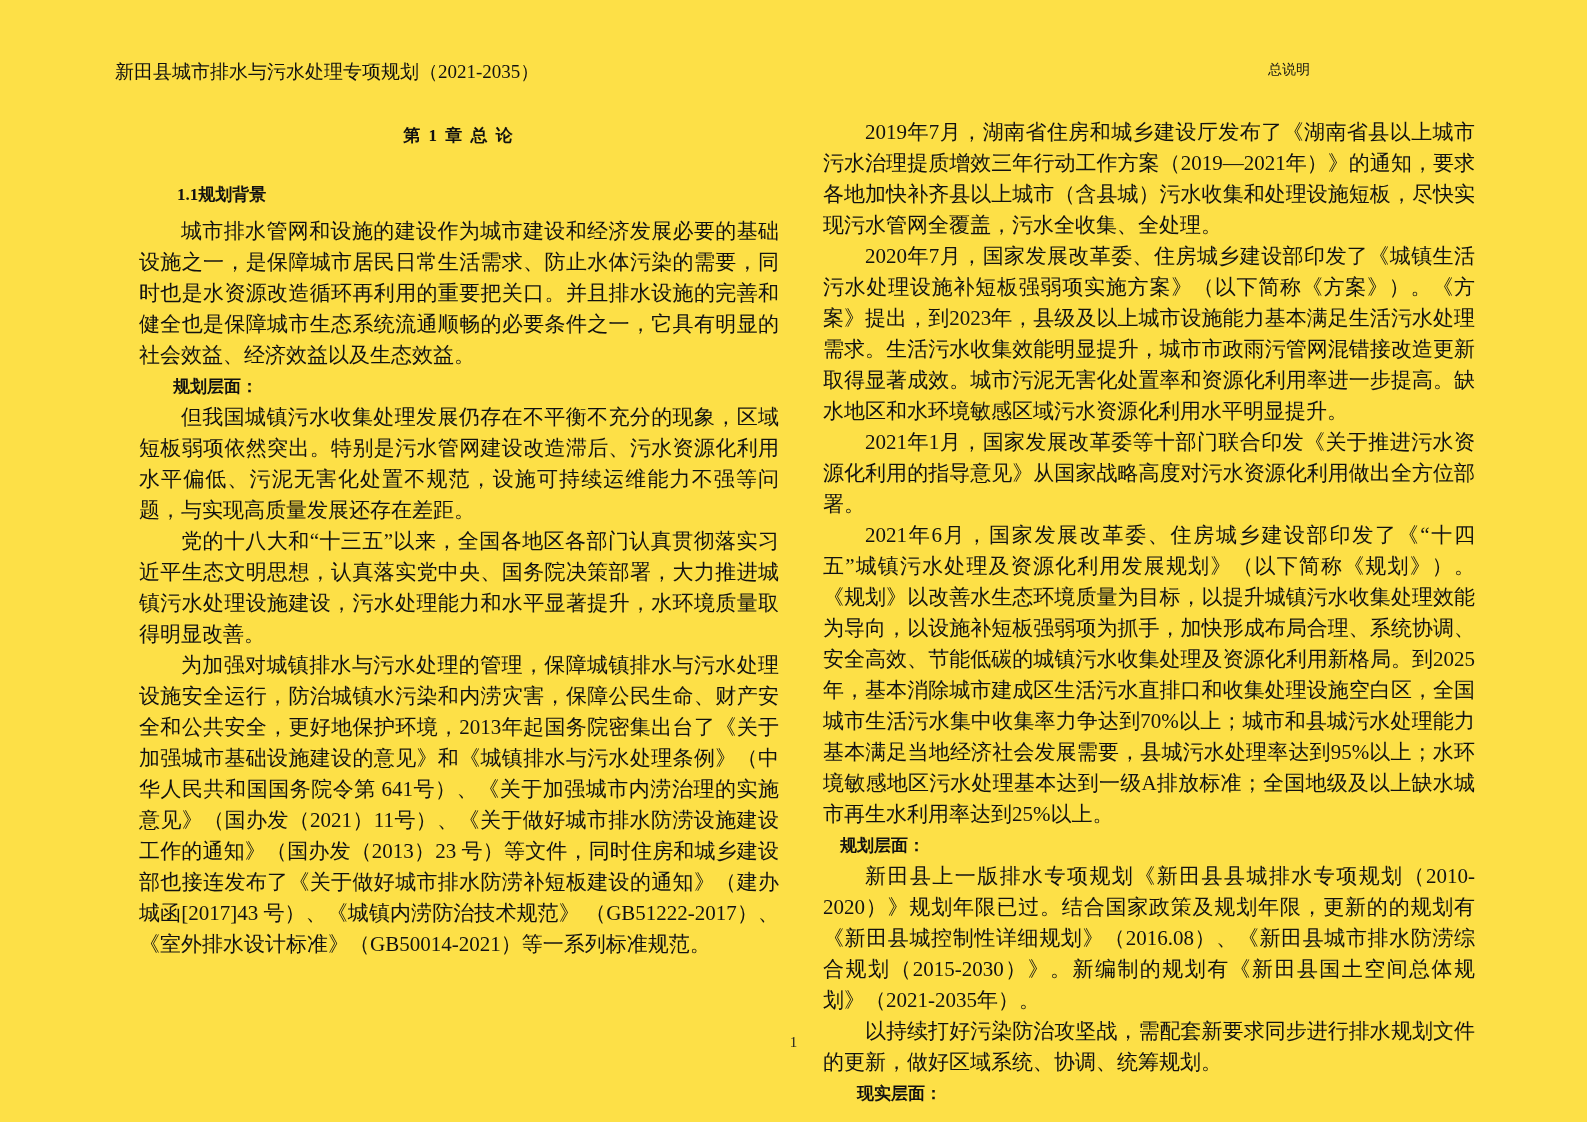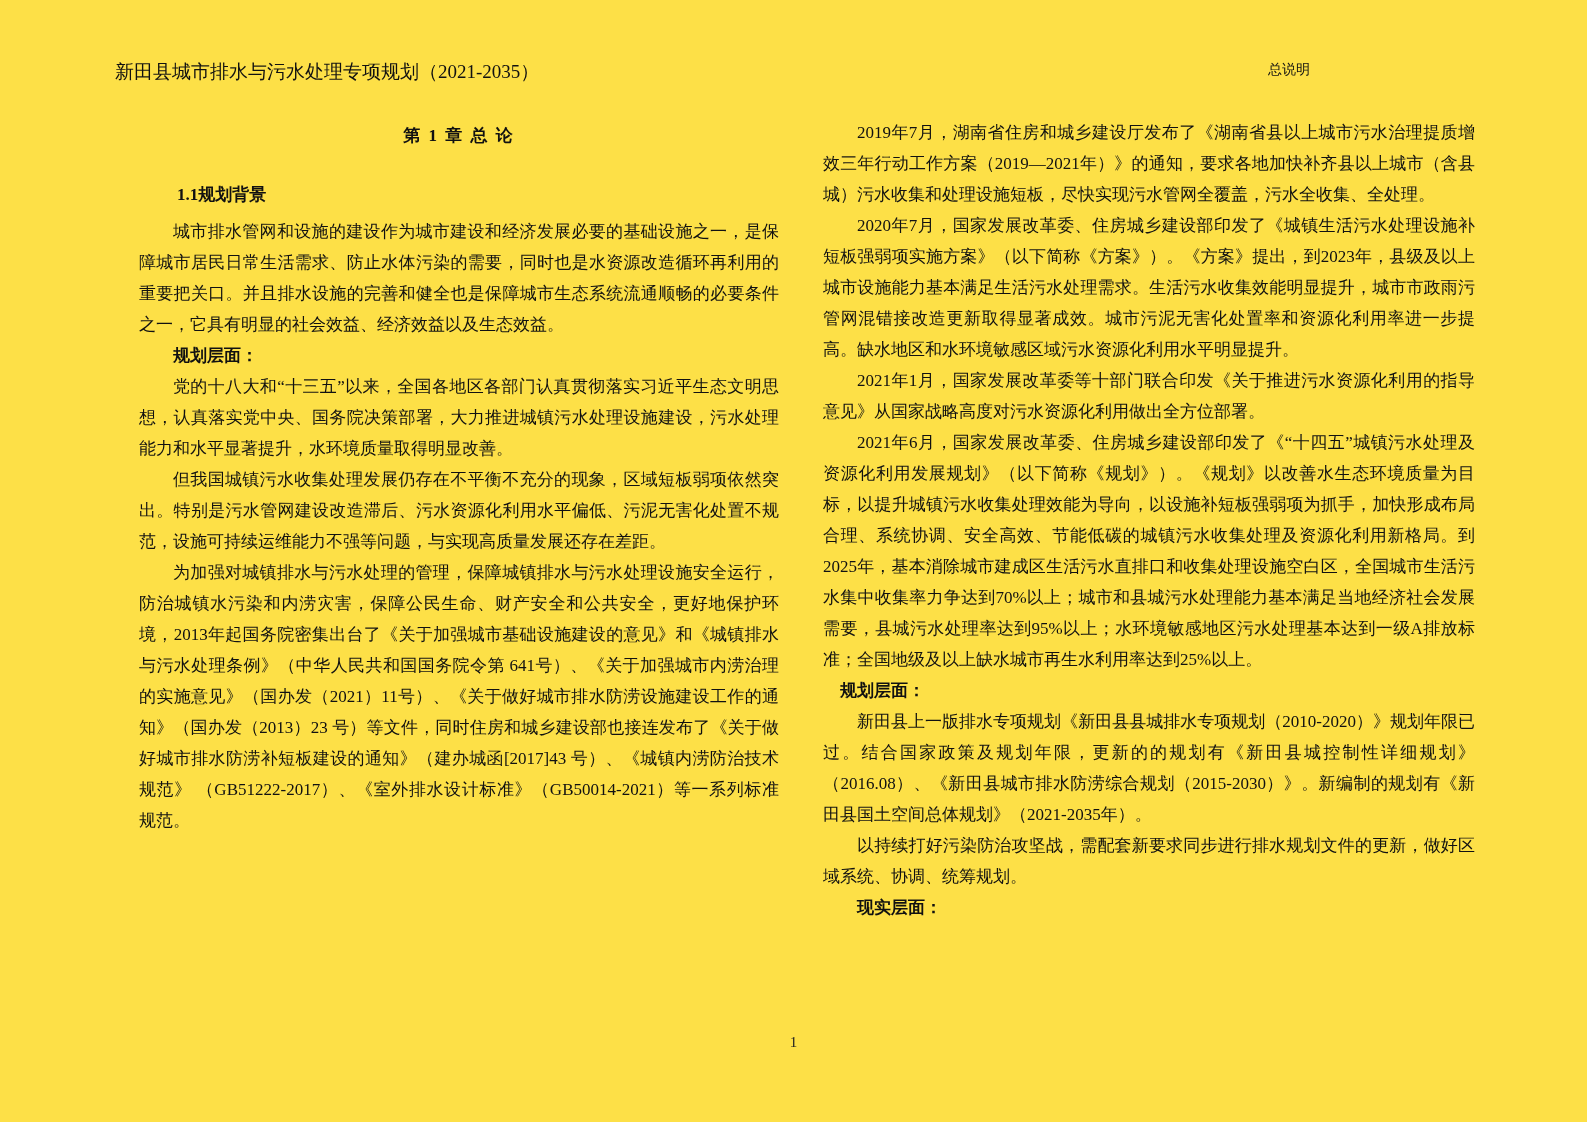--- a/index.html
+++ b/index.html
@@ -48,21 +48,21 @@
     letter-spacing: 2px;
   }
   .section-heading {
     margin: 0 0 6px 38px;
     font-weight: bold;
     font-size: 17px;
     line-height: 30px;
   }
   p.body-para {
     margin: 0;
-    font-size: 17px;
+    font-size: 21px;
     line-height: 31px;
     text-align: justify;
     text-indent: 2em;
   }
   p.subhead {
     margin: 0;
     font-size: 17px;
     line-height: 31px;
     font-weight: bold;
     text-indent: 2em;
@@ -91,23 +91,23 @@
 
   <div class="col col-left">
     <h1 class="chapter-title">第 1 章 总 论</h1>
 
     <h2 class="section-heading">1.1规划背景</h2>
 
     <p class="body-para">城市排水管网和设施的建设作为城市建设和经济发展必要的基础设施之一，是保障城市居民日常生活需求、防止水体污染的需要，同时也是水资源改造循环再利用的重要把关口。并且排水设施的完善和健全也是保障城市生态系统流通顺畅的必要条件之一，它具有明显的社会效益、经济效益以及生态效益。</p>
 
     <p class="subhead">规划层面：</p>
 
+    <p class="body-para">但我国城镇污水收集处理发展仍存在不平衡不充分的现象，区域短板弱项依然突出。特别是污水管网建设改造滞后、污水资源化利用水平偏低、污泥无害化处置不规范，设施可持续运维能力不强等问题，与实现高质量发展还存在差距。</p>
+
     <p class="body-para">党的十八大和“十三五”以来，全国各地区各部门认真贯彻落实习近平生态文明思想，认真落实党中央、国务院决策部署，大力推进城镇污水处理设施建设，污水处理能力和水平显著提升，水环境质量取得明显改善。</p>
-
-    <p class="body-para">但我国城镇污水收集处理发展仍存在不平衡不充分的现象，区域短板弱项依然突出。特别是污水管网建设改造滞后、污水资源化利用水平偏低、污泥无害化处置不规范，设施可持续运维能力不强等问题，与实现高质量发展还存在差距。</p>
 
     <p class="body-para">为加强对城镇排水与污水处理的管理，保障城镇排水与污水处理设施安全运行，防治城镇水污染和内涝灾害，保障公民生命、财产安全和公共安全，更好地保护环境，2013年起国务院密集出台了《关于加强城市基础设施建设的意见》和《城镇排水与污水处理条例》（中华人民共和国国务院令第 641号）、《关于加强城市内涝治理的实施意见》（国办发（2021）11号）、《关于做好城市排水防涝设施建设工作的通知》（国办发（2013）23 号）等文件，同时住房和城乡建设部也接连发布了《关于做好城市排水防涝补短板建设的通知》（建办城函[2017]43 号）、《城镇内涝防治技术规范》 （GB51222-2017）、《室外排水设计标准》（GB50014-2021）等一系列标准规范。</p>
 
   </div>
 
   <div class="col col-right">
     <p class="body-para">2019年7月，湖南省住房和城乡建设厅发布了《湖南省县以上城市污水治理提质增效三年行动工作方案（2019—2021年）》的通知，要求各地加快补齐县以上城市（含县城）污水收集和处理设施短板，尽快实现污水管网全覆盖，污水全收集、全处理。</p>
 
     <p class="body-para">2020年7月，国家发展改革委、住房城乡建设部印发了《城镇生活污水处理设施补短板强弱项实施方案》（以下简称《方案》）。《方案》提出，到2023年，县级及以上城市设施能力基本满足生活污水处理需求。生活污水收集效能明显提升，城市市政雨污管网混错接改造更新取得显著成效。城市污泥无害化处置率和资源化利用率进一步提高。缺水地区和水环境敏感区域污水资源化利用水平明显提升。</p>
 

